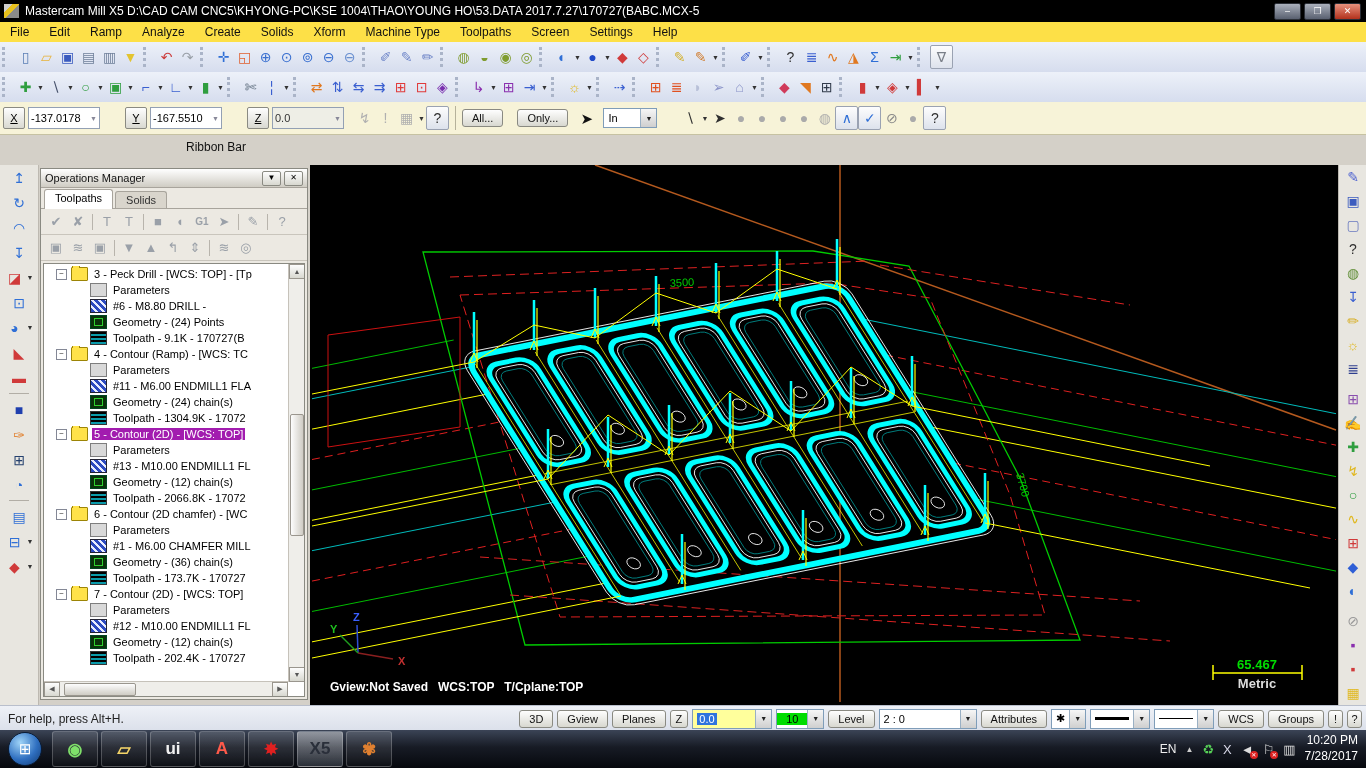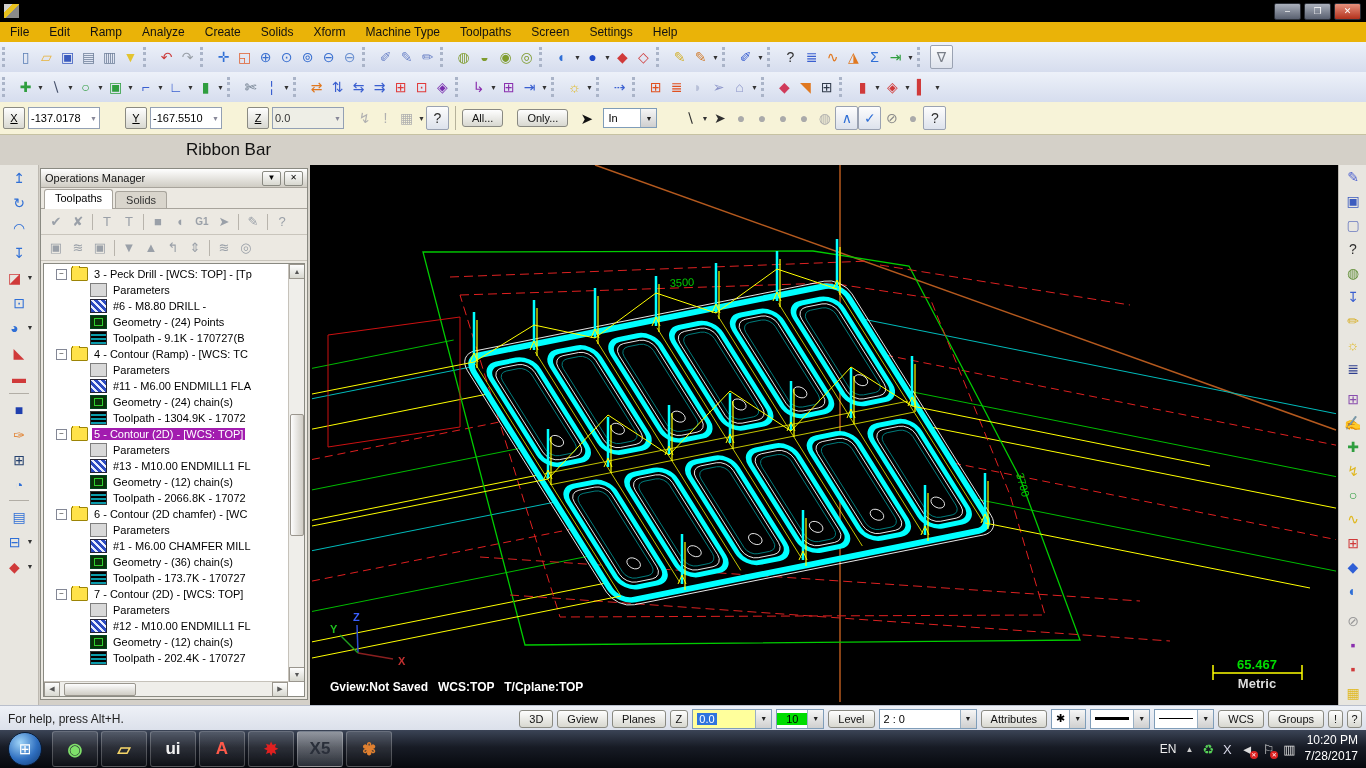--- a/index.html
+++ b/index.html
@@ -10,21 +10,21 @@
             display:flex;align-items:center;font-size:12px;}
   .mc-logo{width:15px;height:14px;margin:0 6px 0 4px;flex:none;
            background:linear-gradient(135deg,#cfcfcf 28%,#e8c21f 28%,#e8c21f 52%,#8a8a8a 52%);}
   .title-text{white-space:nowrap;overflow:hidden;}
   .winbtns{margin-left:auto;display:flex;gap:3px;padding-right:5px;}
   .winbtn{width:25px;height:15px;border:1px solid #2a2e36;border-radius:2px;color:#fff;
           background:linear-gradient(#aab0bc,#596070);display:flex;align-items:center;justify-content:center;
           font-size:9px;line-height:1;}
   .winbtn.close{background:linear-gradient(#e8927e,#b2311c);}
   
-  .menubar{position:absolute;left:0;top:22px;width:1366px;height:20px;background:#eab308;
+  .menubar{position:absolute;left:0;top:22px;width:1366px;height:20px;background:#fde047;
            border-bottom:2px solid #f97316;display:flex;align-items:center;font-size:12px;color:#111;}
   .menu-item{padding:2px 10px;}
   
   .tbrow{position:absolute;left:0;width:1366px;display:flex;align-items:center;}
   #tb1{top:42px;height:30px;background:linear-gradient(#edf1f9,#d6ddee);border-bottom:1px solid #b9c2d8;}
   #tb2{top:72px;height:30px;background:linear-gradient(#edf1f9,#d6ddee);border-bottom:1px solid #b9c2d8;}
   #tb3{top:102px;height:32px;background:#f7f3d8;border-bottom:1px solid #c6c2a2;font-size:11px;}
   .icon{width:21px;height:22px;display:inline-flex;align-items:center;justify-content:center;
         font-size:14px;flex:none;line-height:1;}
   .icon.bd{border:1px solid #9aa2b2;background:linear-gradient(#fdfdfd,#dde2ec);border-radius:2px;}
@@ -33,21 +33,21 @@
   .fldlbl{width:20px;height:20px;border:1px solid #8a8a82;border-radius:2px;margin:0 3px;flex:none;
           background:linear-gradient(#fefefe,#d9d9d1);display:flex;align-items:center;justify-content:center;
           font-size:11px;text-decoration:underline;}
   .fld{width:66px;height:20px;background:#fff;border:1px solid #93a0b4;display:flex;align-items:center;
        font-size:11px;padding:0 2px;flex:none;}
   .fld .fdd{margin-left:auto;color:#889;font-size:7px;}
   .fld.dis{background:#eeeee6;color:#333;}
   .btn{background:linear-gradient(#fefefe,#d8d8d0);border:1px solid #8a8a82;border-radius:3px;
        font-size:11px;padding:2px 9px;flex:none;color:#111;}
   .sep{width:1px;height:24px;background:#b6b29a;margin:0 6px;flex:none;}
-  .ribbon-label{position:absolute;left:186px;top:140px;font-size:17px;color:#111;}
+  .ribbon-label{position:absolute;left:186px;top:140px;font-size:12px;color:#111;}
   
   .vcol{position:absolute;display:flex;flex-direction:column;align-items:center;background:#e8e6e0;}
   #ltools{left:0;top:165px;width:38px;height:540px;border-right:1px solid #bdb9b1;}
   #rtools{left:1338px;top:165px;width:28px;height:540px;border-left:1px solid #bdb9b1;}
   .vrow{display:flex;align-items:center;height:25px;}
   .vrow .icon{width:22px;height:24px;font-size:14px;}
   .vsep{width:20px;height:1px;background:#b2aea6;margin:3px 0;}
   
   #ops{position:absolute;left:40px;top:168px;width:266px;height:530px;background:#ece9e2;
        border:1px solid #8a8a82;display:flex;flex-direction:column;font-size:11px;}
@@ -116,20 +116,21 @@
                    background:#d22;color:#fff;font-size:6px;display:flex;align-items:center;justify-content:center;}
   .clock{text-align:right;font-size:12px;line-height:1.3;color:#fff;}
 </style>
 </head>
 <body>
 
 <div id="screen">
 
   <div class="titlebar">
     <span class="mc-logo"></span>
+    <span class="title-text">Mastercam Mill X5  D:\CAD CAM CNC5\KHYONG-PC\KSE 1004\THAO\YOUNG HO\53.DATA 2017.7.27\170727(BABC.MCX-5</span>
     <span class="winbtns">
       <span class="winbtn">–</span>
       <span class="winbtn">❐</span>
       <span class="winbtn close">✕</span>
     </span>
   </div>
 
   <div class="menubar" id="menubar">
       <span class="menu-item">File</span>
       <span class="menu-item">Edit</span>

